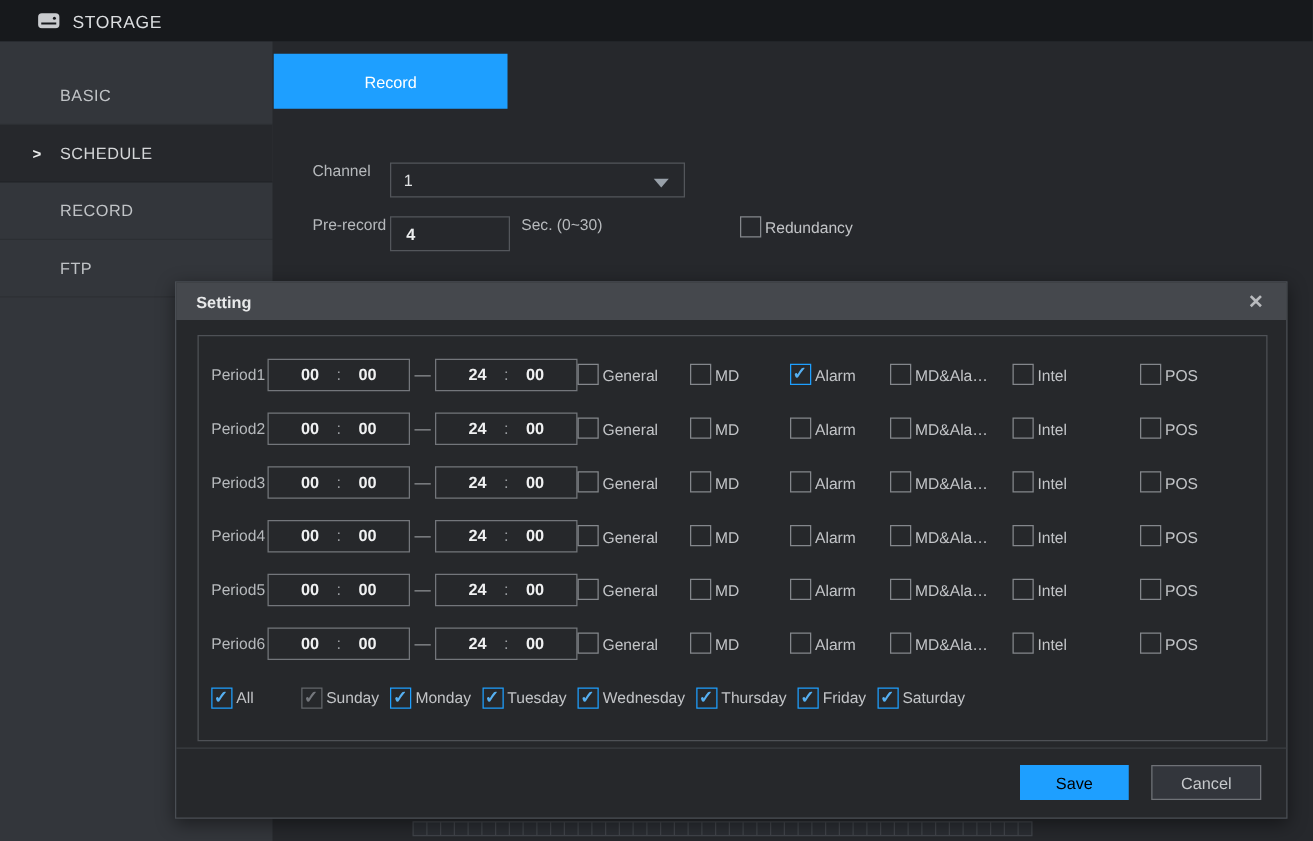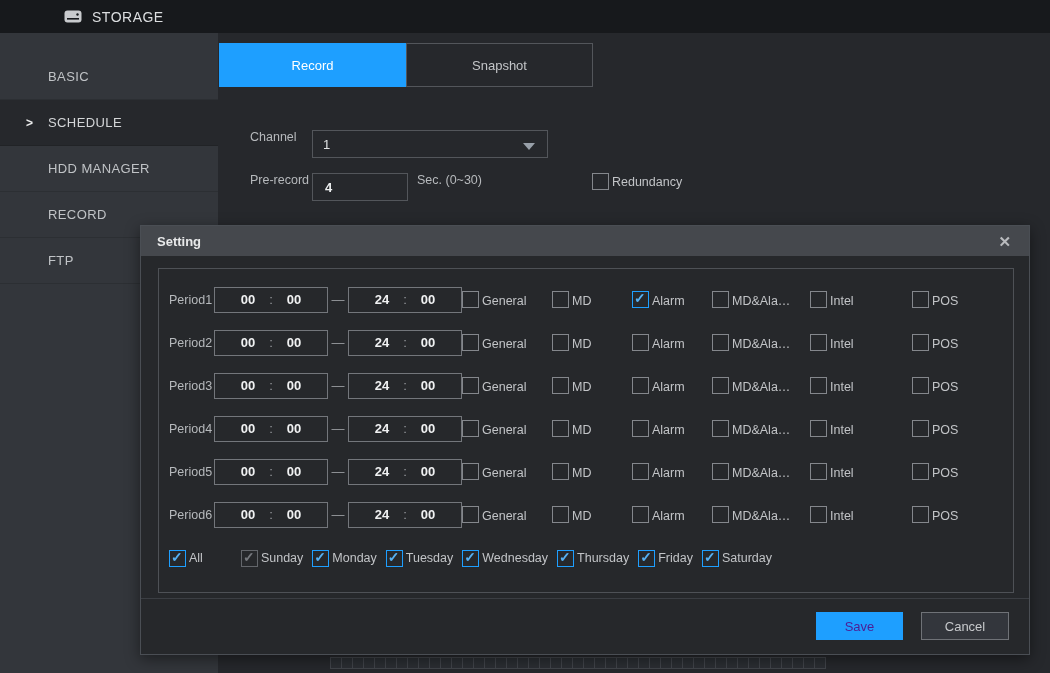--- a/index.html
+++ b/index.html
@@ -6,21 +6,21 @@
   html,body { width:1050px; height:673px; }
   body {
     position:relative; overflow:hidden;
     background:#26282c;
     font-family:"Liberation Sans", sans-serif;
     color:#c3c5c8; font-size:13px;
   }
   
   .header {
     position:absolute; left:0; top:0; width:1050px; height:33px;
-    background:#17191c; display:flex; align-items:center; z-index:5;padding-left:34px;
+    background:#17191c; display:flex; align-items:center; z-index:5;
   }
   .hdr-icon { margin-left:30px; width:18px; height:13px; position:relative; }
   .hdr-icon svg { display:block; }
   .hdr-title { margin-left:10px; color:#dcdee0; font-size:14px; letter-spacing:.5px; }
   
   .sidebar {
     position:absolute; left:0; top:33px; width:218px; height:640px;
     background:#33363b; padding-top:21px; z-index:1;
   }
   .side-item {
@@ -114,21 +114,21 @@
   }
   .modal-footer {
     position:absolute; left:0; top:373px; width:100%; height:57px;
     display:flex; align-items:flex-start; justify-content:flex-end;
     padding:13px 20px 0 0; gap:18px;
   }
   .btn {
     width:88px; height:28px; display:flex; align-items:center; justify-content:center;
     font-size:13px; cursor:pointer;
   }
-  .btn-save { background:#1e9fff; color:#4c1d95; border:none; width:87px; }
+  .btn-save { background:#1e9fff; color:#000000; border:none; width:87px; }
   .btn-cancel { background:#33363c; color:#c7c9cc; border:1px solid #6f7277; }
   
   .grid-strip {
     position:absolute; left:330px; top:657px; height:12px; z-index:1;
     background:#41444a; padding:1px; display:flex; gap:1px;
   }
   .grid-cell { width:10px; height:10px; background:#2b2e33; }
 </style>
 </head>
 <body>
@@ -146,34 +146,30 @@
 
 <div class="sidebar" id="sidebar">
     <div class="side-item">
       <span>BASIC</span>
     </div>
     <div class="side-item selected">
       <span class="side-arrow">&gt;</span>
       <span>SCHEDULE</span>
     </div>
     <div class="side-item">
-      <span>HDD MANAGER</span>
-    </div>
-    <div class="side-item">
       <span>RECORD</span>
     </div>
     <div class="side-item">
       <span>FTP</span>
     </div>
   </div>
 
 <div class="content">
   <div class="tabs">
     <div class="tab active">Record</div>
-    <div class="tab inactive">Snapshot</div>
   </div>
 
   <div class="form-row row-channel">
     <span class="f-label">Channel</span>
     <div class="dropdown">
       <span>1</span>
       <span class="dd-arrow"></span>
     </div>
   </div>
 

